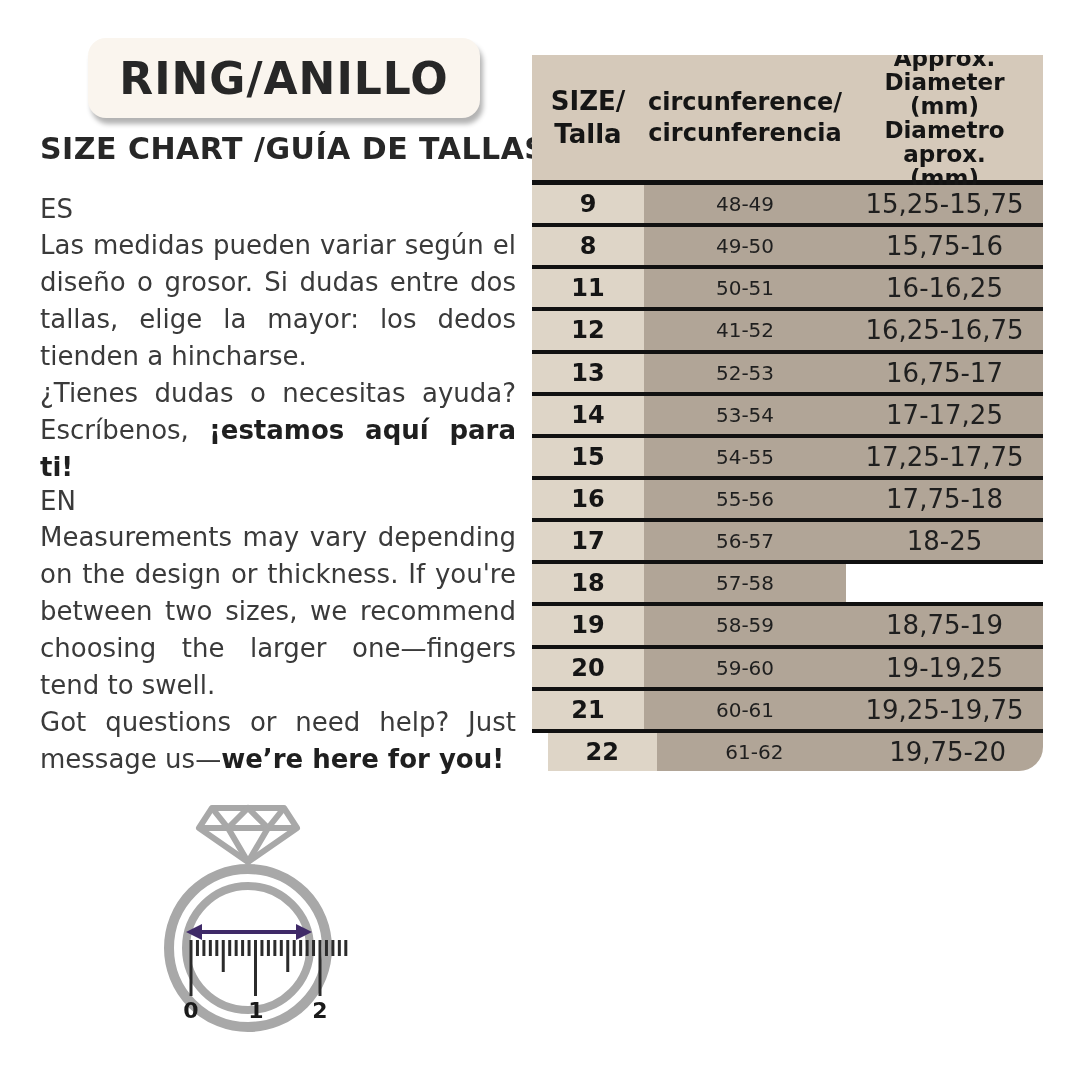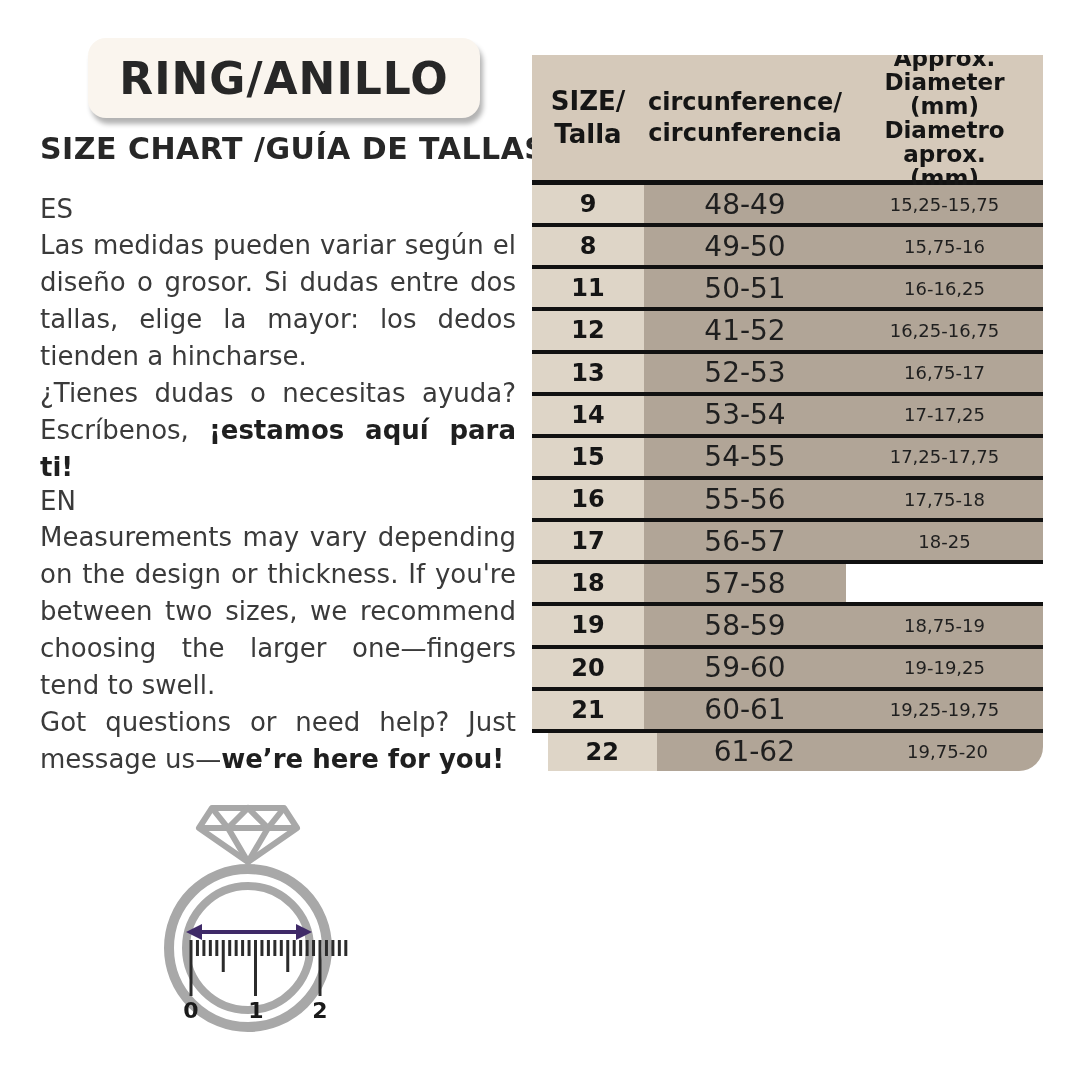--- a/index.html
+++ b/index.html
@@ -49,22 +49,22 @@
   .th { display: flex; flex-direction: column; align-items: center; justify-content: center; text-align: center; font-weight: 700; color: #151515; }
   .th-size { width: 112px; font-size: 26px; line-height: 33px; }
   .th-circ { width: 202px; font-size: 24px; line-height: 31px; }
   .th-dia  { width: 197px; font-size: 23px; line-height: 24px; }
 
   .tbody { flex: 1 1 auto; display: flex; flex-direction: column; }
   .trow { flex: 1 1 0; display: flex; align-items: stretch; border-bottom: 4px solid #111111; }
   .trow:last-child { border-bottom: none; padding-left: 16px; }
   .td { display: flex; align-items: center; justify-content: center; }
   .td-size { width: 112px; background: #ded5c7; font-weight: 700; font-size: 24px; color: #151515; }
-  .td-circ { width: 202px; background: #b1a597; font-size: 28px; color: #1f1f1f; }
-  .td-dia  { width: 197px; background: #b1a597; font-size: 18px; color: #1f1f1f; }
+  .td-circ { width: 202px; background: #b1a597; font-size: 20px; color: #1f1f1f; }
+  .td-dia  { width: 197px; background: #b1a597; font-size: 26px; color: #1f1f1f; }
 </style>
 </head>
 <body>
 
 <div class="canvas">
 
   <div class="title-pill">
     <span>RING/ANILLO</span>
   </div>
 

